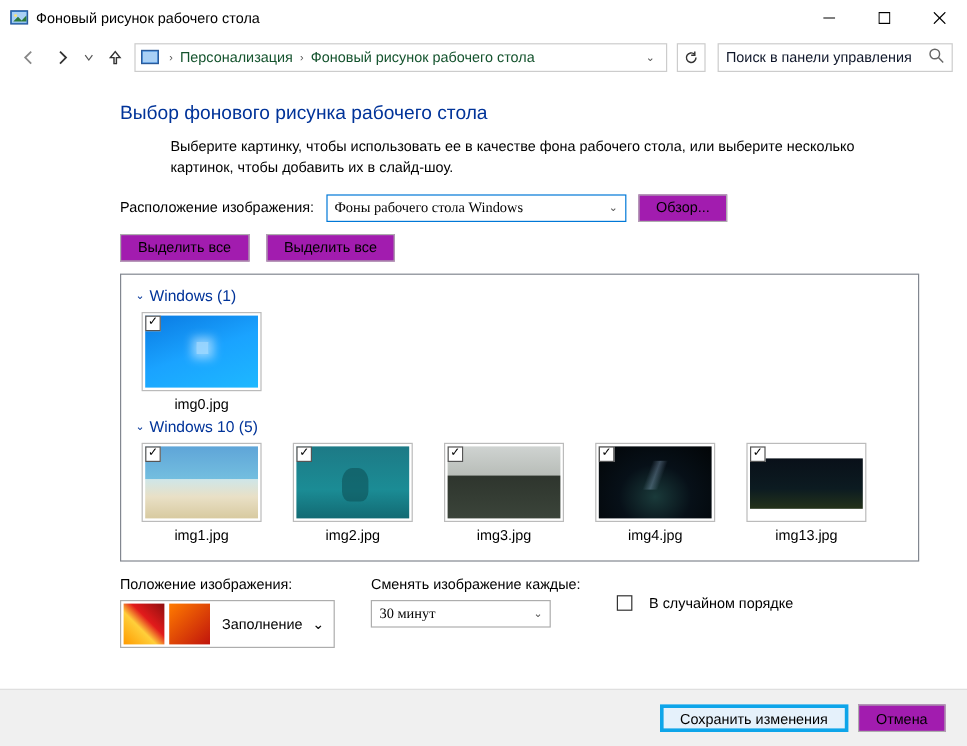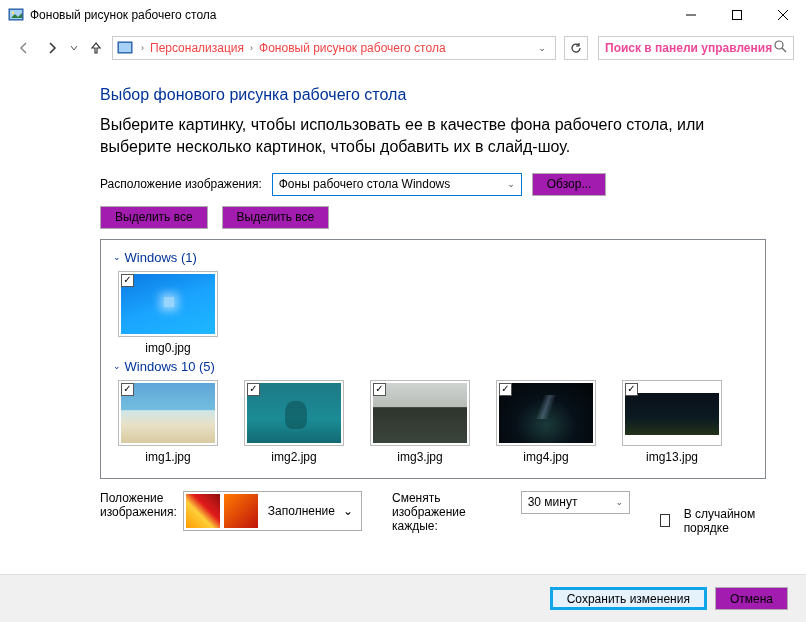--- a/index.html
+++ b/index.html
@@ -15,55 +15,55 @@
 .titlebar-btn svg { width: 10px; height: 10px; }
 
 
 .navrow { height: 36px; display: flex; align-items: center; padding: 0 12px; gap: 4px; }
 .nav-btn { width: 24px; height: 24px; display: flex; align-items: center; justify-content: center; color: #555; }
 .nav-btn.disabled { color: #bbb; }
 .nav-caret { width: 12px; color: #555; display: flex; align-items: center; justify-content: center; }
 .addressbar { flex: 1; height: 24px; border: 1px solid #ccc; display: flex; align-items: center; padding: 0 4px; font-size: 12px; }
 .addressbar .crumb-icon { width: 16px; height: 16px; margin-right: 4px; }
 .addressbar .sep { padding: 0 4px; color: #555; font-size: 9px; }
-.addressbar .crumb { color: #ef4444; padding: 0 2px; }
+.addressbar .crumb { color: #14532d; padding: 0 2px; }
 .addressbar .drop { margin-left: auto; width: 18px; text-align: center; color: #555; font-size: 9px; }
 .refresh-btn { width: 24px; height: 24px; border: 1px solid #ccc; display: flex; align-items: center; justify-content: center; margin-left: 4px; }
 .searchbox { width: 196px; height: 24px; border: 1px solid #ccc; display: flex; align-items: center; padding: 0 6px; font-size: 12px; color: #888; margin-left: 6px; }
-.searchbox .placeholder { flex: 1; color: #ec4899; font-weight: bold; }
+.searchbox .placeholder { flex: 1; color: #0f172a; }
 
 
 .content { padding: 20px 40px 0 100px; }
 .heading { color: #003399; font-size: 16px; margin-bottom: 10px; font-weight: 400; }
-.subtext { font-size: 16px; color: #000; line-height: 1.4; margin-bottom: 14px; }
+.subtext { font-size: 12px; color: #000; line-height: 1.4; margin-bottom: 14px; margin-left: 42px; }
 
 .loc-row { display: flex; align-items: center; gap: 10px; margin-bottom: 10px; }
 .loc-label { font-size: 12px; }
 .dropdown { height: 23px; border: 1px solid #0078d7; background: #fff; display: flex; align-items: center; padding: 0 6px; font-size: 12px; }
 .dropdown.plain { border: 1px solid #adadad; }
-.dropdown .dd-text { flex: 1; }
+.dropdown .dd-text { flex: 1; font-family: Liberation Serif, serif; }
 .dropdown .dd-arrow { font-size: 9px; color: #555; padding-left: 6px; }
 .btn { height: 23px; padding: 0 14px; border: 1px solid #adadad; background: #a21caf; font-size: 12px; display: inline-flex; align-items: center; justify-content: center; }
 
 .select-row { display: flex; gap: 14px; margin-bottom: 10px; }
 
 
 .panel { border: 1px solid #828790; background: #fff; height: 240px; overflow-y: scroll; padding: 6px 12px 8px 12px; }
 .group-header { color: #003399; font-size: 13px; display: flex; align-items: center; gap: 4px; margin: 4px 0 6px 0; }
 .group-header .chev { font-size: 9px; color: #003399; }
 .thumbs-row { display: flex; gap: 16px; flex-wrap: nowrap; }
 .thumb { width: 110px; display: flex; flex-direction: column; align-items: center; }
 .thumb-img-wrap { width: 100px; height: 66px; border: 1px solid #bbb; padding: 2px; background: #fff; position: relative; }
 .thumb-img { width: 100%; height: 100%; }
 .thumb-check { position: absolute; top: 2px; left: 2px; width: 13px; height: 13px; background: #fff; border: 1px solid #555; display: flex; align-items: center; justify-content: center; font-size: 10px; line-height: 1; }
 .thumb-label { font-size: 12px; margin-top: 4px; text-align: center; }
 
 
 .bottom-opts { display: flex; gap: 30px; margin-top: 12px; align-items: flex-start; }
-.opt-col { display: flex; gap: 6px; }
+.opt-col { display: flex; flex-direction: column; gap: 6px; }
 .opt-label { font-size: 12px; }
 .pos-picker { display: flex; border: 1px solid #adadad; height: 40px; align-items: center; text-align: right; }
 .pos-swatch-a, .pos-swatch-b { width: 34px; height: 34px; margin: 0 2px; }
 .pos-swatch-a { background: linear-gradient(45deg,#ff9a00,#ffcf3a 40%,#e21b1b 60%,#8e0f0f); }
 .pos-swatch-b { background: linear-gradient(135deg,#ff7b00,#c0140c); }
 .pos-text { padding: 0 8px; font-size: 12px; }
 .checkbox-row { display: flex; align-items: center; gap: 14px; margin-top: 16px; }
 .checkbox-box { width: 13px; height: 13px; border: 1px solid #333; background: #fff; }
 
 

